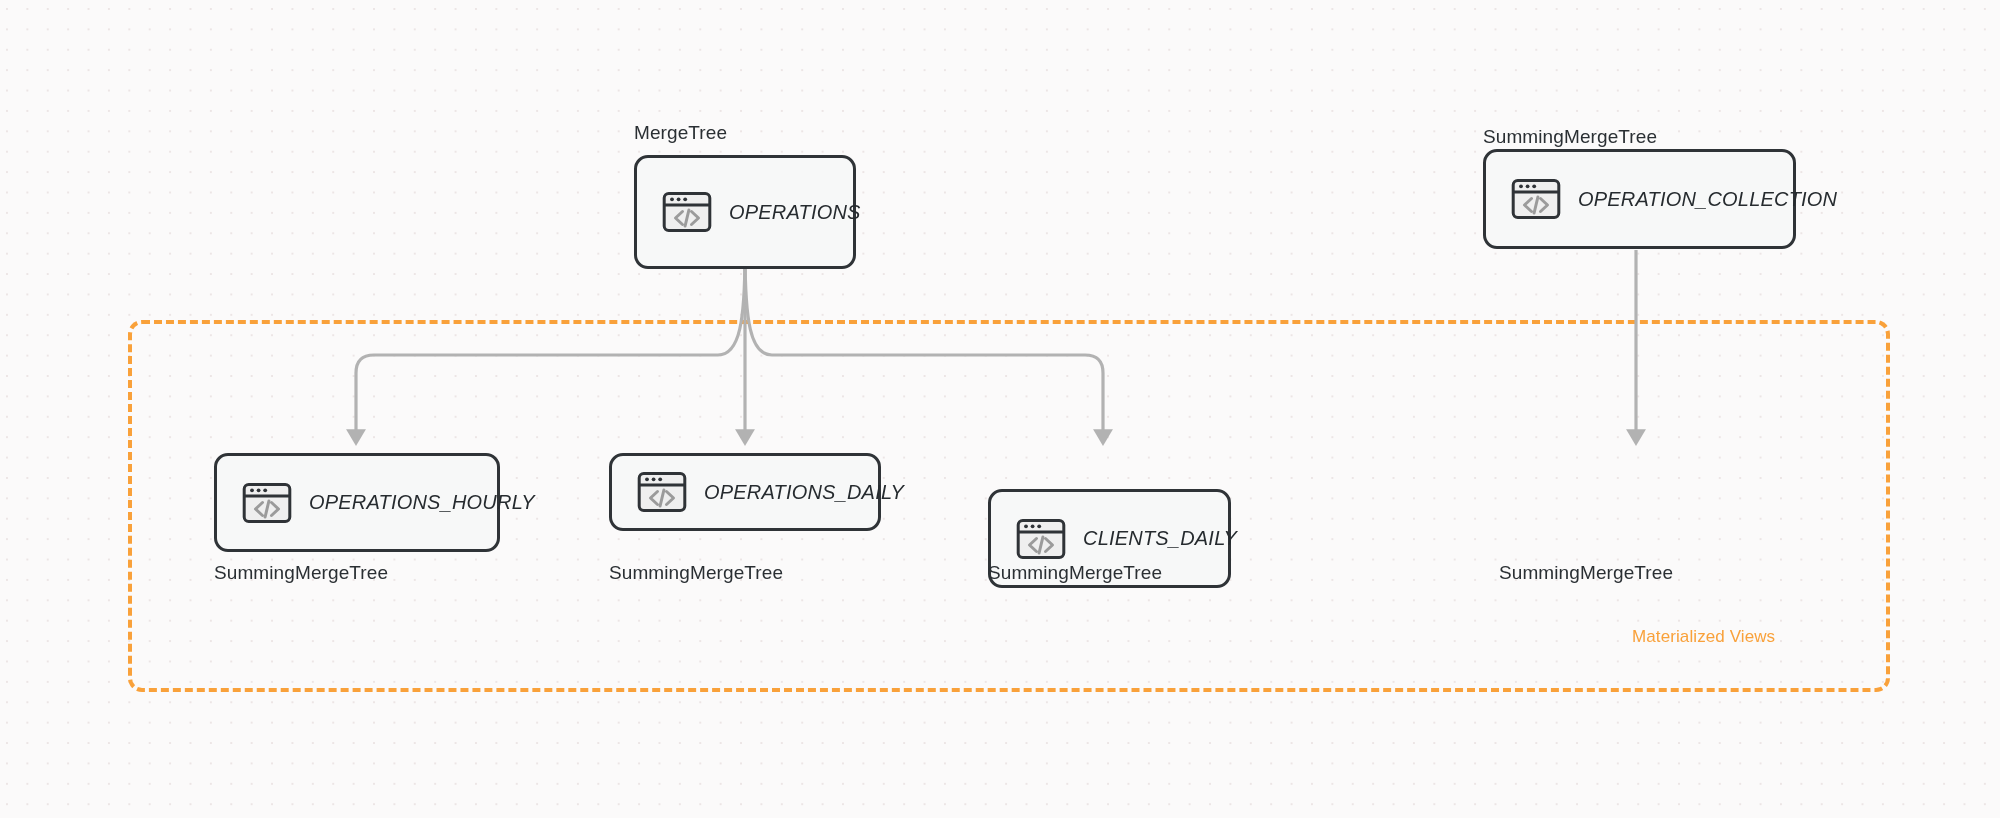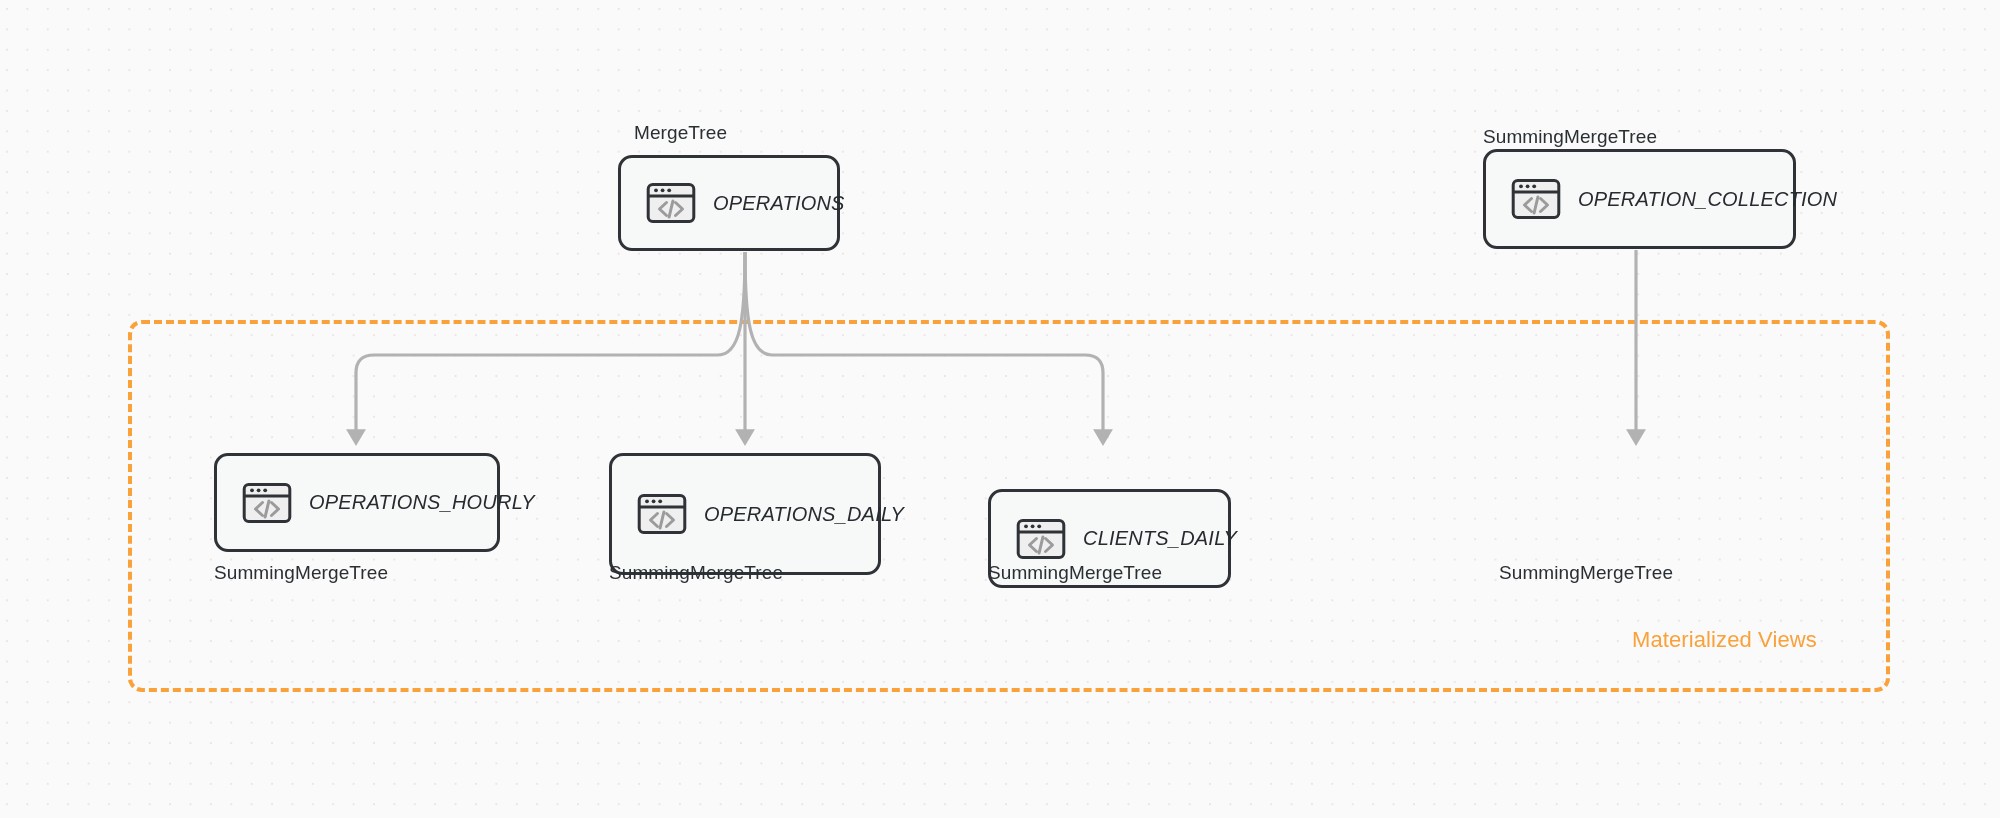--- a/index.html
+++ b/index.html
@@ -27,21 +27,21 @@
 
   
   .group-box {
     position: absolute;
     border: 4px dashed #f9a13a;
     border-radius: 14px;
   }
   .group-label {
     position: absolute;
     color: #f9a13a;
-    font-size: 22px;
+    font-size: 17px;
     letter-spacing: .1px;
     white-space: nowrap;
   }
 
   
   #edges {
     position: absolute;
     left: 0; top: 0;
     width: 2000px; height: 818px;
     pointer-events: none;
@@ -105,21 +105,21 @@
 
       <path d="M745,252 C745,320 750,355 772,355
                L1085,355 Q1103,355 1103,373
                L1103,436" marker-end="url(#arrowhead)"></path>
 
       <path d="M1636,250 L1636,436" marker-end="url(#arrowhead)"></path>
     </g>
   </svg>
 
   <div class="node-caption" style="left:634px; top:122px; width:222px;">MergeTree</div>
-  <div class="node" style="left:618px; top:155px; width:222px; height:96px;">
+  <div class="node" style="left:634px; top:155px; width:222px; height:114px;">
     <span class="node-icon">
       <svg viewBox="0 0 52 52" width="52" height="52" xmlns="http://www.w3.org/2000/svg">
         <rect x="3.2" y="7.5" width="45.6" height="37" rx="4.5" fill="#efefef" stroke="#2f3337" stroke-width="3"></rect>
         <path d="M3.2,19 H48.8" stroke="#2f3337" stroke-width="3"></path>
         <circle cx="11" cy="13.3" r="1.9" fill="#2f3337"></circle>
         <circle cx="17.6" cy="13.3" r="1.9" fill="#2f3337"></circle>
         <circle cx="24.2" cy="13.3" r="1.9" fill="#2f3337"></circle>
         <path d="M21.5,25.5 L14.5,32 L21.5,38.5" fill="none" stroke="#9b9b9b" stroke-width="3" stroke-linecap="round" stroke-linejoin="round"></path>
         <path d="M30.5,25.5 L37.5,32 L30.5,38.5" fill="none" stroke="#9b9b9b" stroke-width="3" stroke-linecap="round" stroke-linejoin="round"></path>
         <path d="M27.9,24 L24.1,40" fill="none" stroke="#9b9b9b" stroke-width="3" stroke-linecap="round"></path>
@@ -155,21 +155,21 @@
         <circle cx="24.2" cy="13.3" r="1.9" fill="#2f3337"></circle>
         <path d="M21.5,25.5 L14.5,32 L21.5,38.5" fill="none" stroke="#9b9b9b" stroke-width="3" stroke-linecap="round" stroke-linejoin="round"></path>
         <path d="M30.5,25.5 L37.5,32 L30.5,38.5" fill="none" stroke="#9b9b9b" stroke-width="3" stroke-linecap="round" stroke-linejoin="round"></path>
         <path d="M27.9,24 L24.1,40" fill="none" stroke="#9b9b9b" stroke-width="3" stroke-linecap="round"></path>
       </svg>
     </span>
     <span class="node-title">OPERATIONS_HOURLY</span>
   </div>
   <div class="node-caption" style="left:214px; top:562px; width:286px;">SummingMergeTree</div>
 
-  <div class="node" style="left:609px; top:453px; width:272px; height:122px;">
+  <div class="node" style="left:609px; top:453px; width:272px; height:78px;">
     <span class="node-icon">
       <svg viewBox="0 0 52 52" width="52" height="52" xmlns="http://www.w3.org/2000/svg">
         <rect x="3.2" y="7.5" width="45.6" height="37" rx="4.5" fill="#efefef" stroke="#2f3337" stroke-width="3"></rect>
         <path d="M3.2,19 H48.8" stroke="#2f3337" stroke-width="3"></path>
         <circle cx="11" cy="13.3" r="1.9" fill="#2f3337"></circle>
         <circle cx="17.6" cy="13.3" r="1.9" fill="#2f3337"></circle>
         <circle cx="24.2" cy="13.3" r="1.9" fill="#2f3337"></circle>
         <path d="M21.5,25.5 L14.5,32 L21.5,38.5" fill="none" stroke="#9b9b9b" stroke-width="3" stroke-linecap="round" stroke-linejoin="round"></path>
         <path d="M30.5,25.5 L37.5,32 L30.5,38.5" fill="none" stroke="#9b9b9b" stroke-width="3" stroke-linecap="round" stroke-linejoin="round"></path>
         <path d="M27.9,24 L24.1,40" fill="none" stroke="#9b9b9b" stroke-width="3" stroke-linecap="round"></path>

